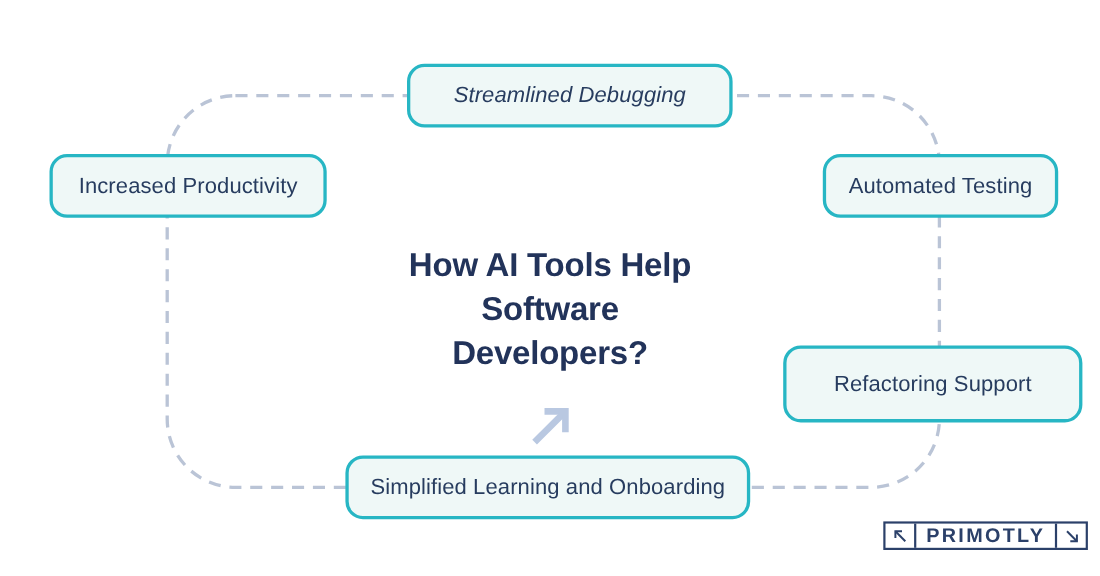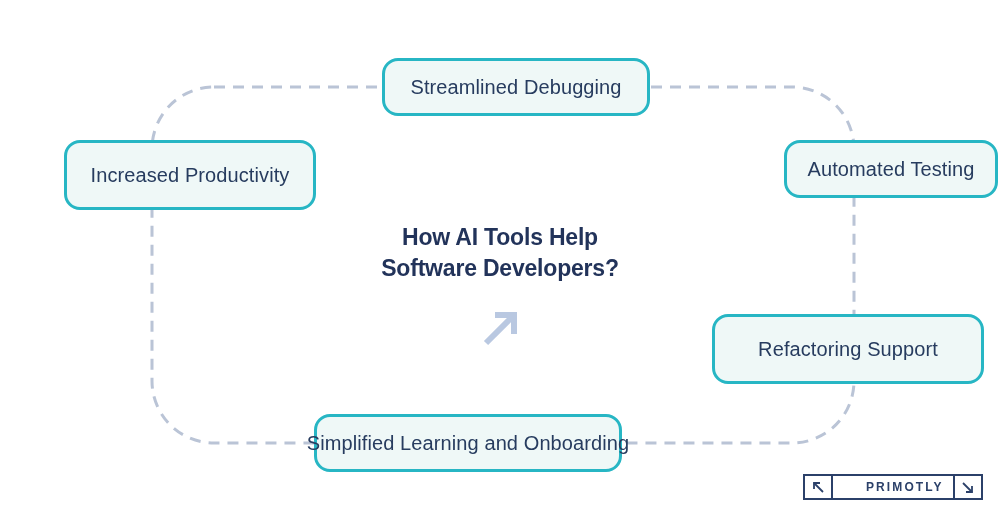--- a/index.html
+++ b/index.html
@@ -39,38 +39,38 @@
     border: 3px solid #27b6c4;
     border-radius: 16px;
     color: #273c5f;
     font-size: 20px;
     font-weight: 400;
     letter-spacing: 0.1px;
     white-space: nowrap;
     padding: 0 22px;
   }
 
-  #pill-streamlined { left: 382px; top: 58px;  width: 268px; height: 58px; }
-  #pill-productivity{ left: 45px;  top: 140px; width: 252px; height: 70px; margin-left: 19px; }
-  #pill-automated   { left: 748px; top: 140px; width: 214px; height: 58px; margin-left: 36px; }
+  #pill-streamlined { left: 370px; top: 58px;  width: 296px; height: 58px; font-style: italic; }
+  #pill-productivity{ left: 45px;  top: 140px; width: 252px; height: 58px; }
+  #pill-automated   { left: 748px; top: 140px; width: 214px; height: 58px; }
   #pill-codequality { left: 45px;  top: 314px; width: 256px; height: 58px; }
   #pill-refactoring { left: 712px; top: 314px; width: 272px; height: 70px; }
-  #pill-onboarding  { left: 314px; top: 414px; width: 308px; height: 58px; }
+  #pill-onboarding  { left: 314px; top: 414px; width: 368px; height: 58px; }
 
   
   #center-block {
     position: absolute;
     left: 350px;
     top: 222px;
     width: 300px;
     text-align: center;
   }
   #center-title {
     color: #22335a;
-    font-size: 23px;
+    font-size: 30px;
     font-weight: bold;
     line-height: 1.34;
     letter-spacing: -0.2px;
     white-space: pre-line;
   }
   #arrow-icon {
     margin-top: 22px;
     display: flex;
     justify-content: center;
   }
@@ -95,25 +95,24 @@
   .logo-arrow {
     width: 26px;
   }
   #logo-text-cell {
     padding: 0 9px;
     border-left: 2px solid #2b4069;
     border-right: 2px solid #2b4069;
   }
   #logo-text {
     color: #2b4069;
-    font-size: 12px;
+    font-size: 18px;
     font-weight: bold;
     letter-spacing: 2.1px;
     line-height: 1;
-    margin-left: 24px;
   }
 </style>
 </head>
 <body>
 
 <div id="canvas">
 
   <svg id="frame-svg" viewBox="0 0 1000 524" xmlns="http://www.w3.org/2000/svg">
     <rect x="152" y="87" width="702" height="356" rx="62" ry="62" fill="none" stroke="#bac4d6" stroke-width="3" stroke-dasharray="11 8" stroke-linecap="butt"></rect>
   </svg>

